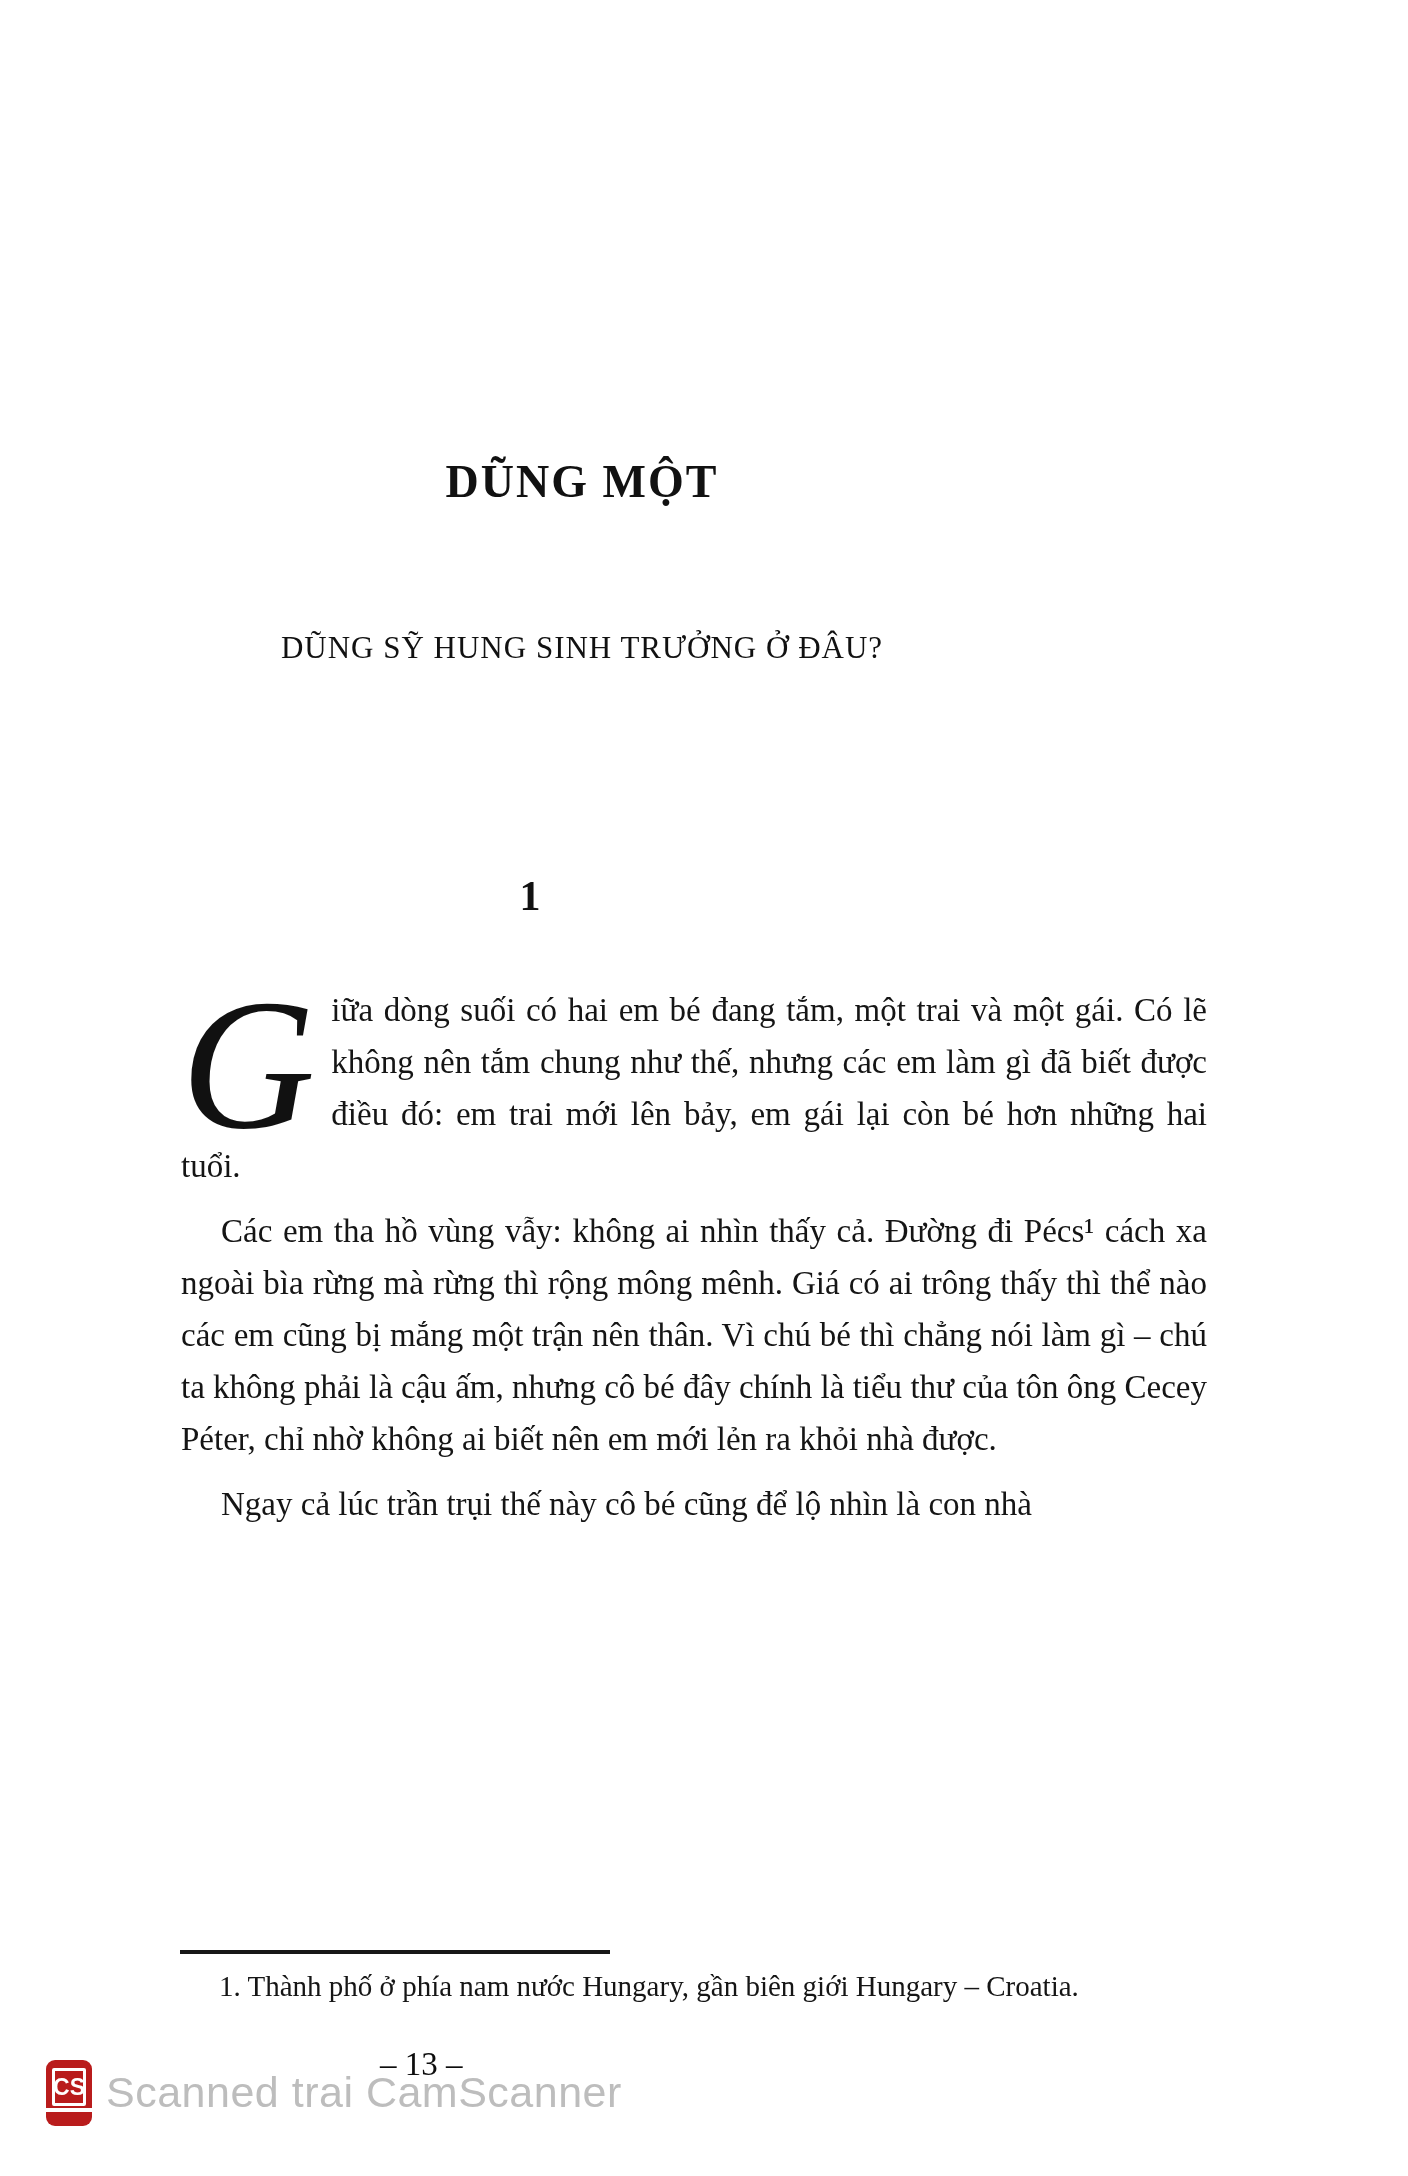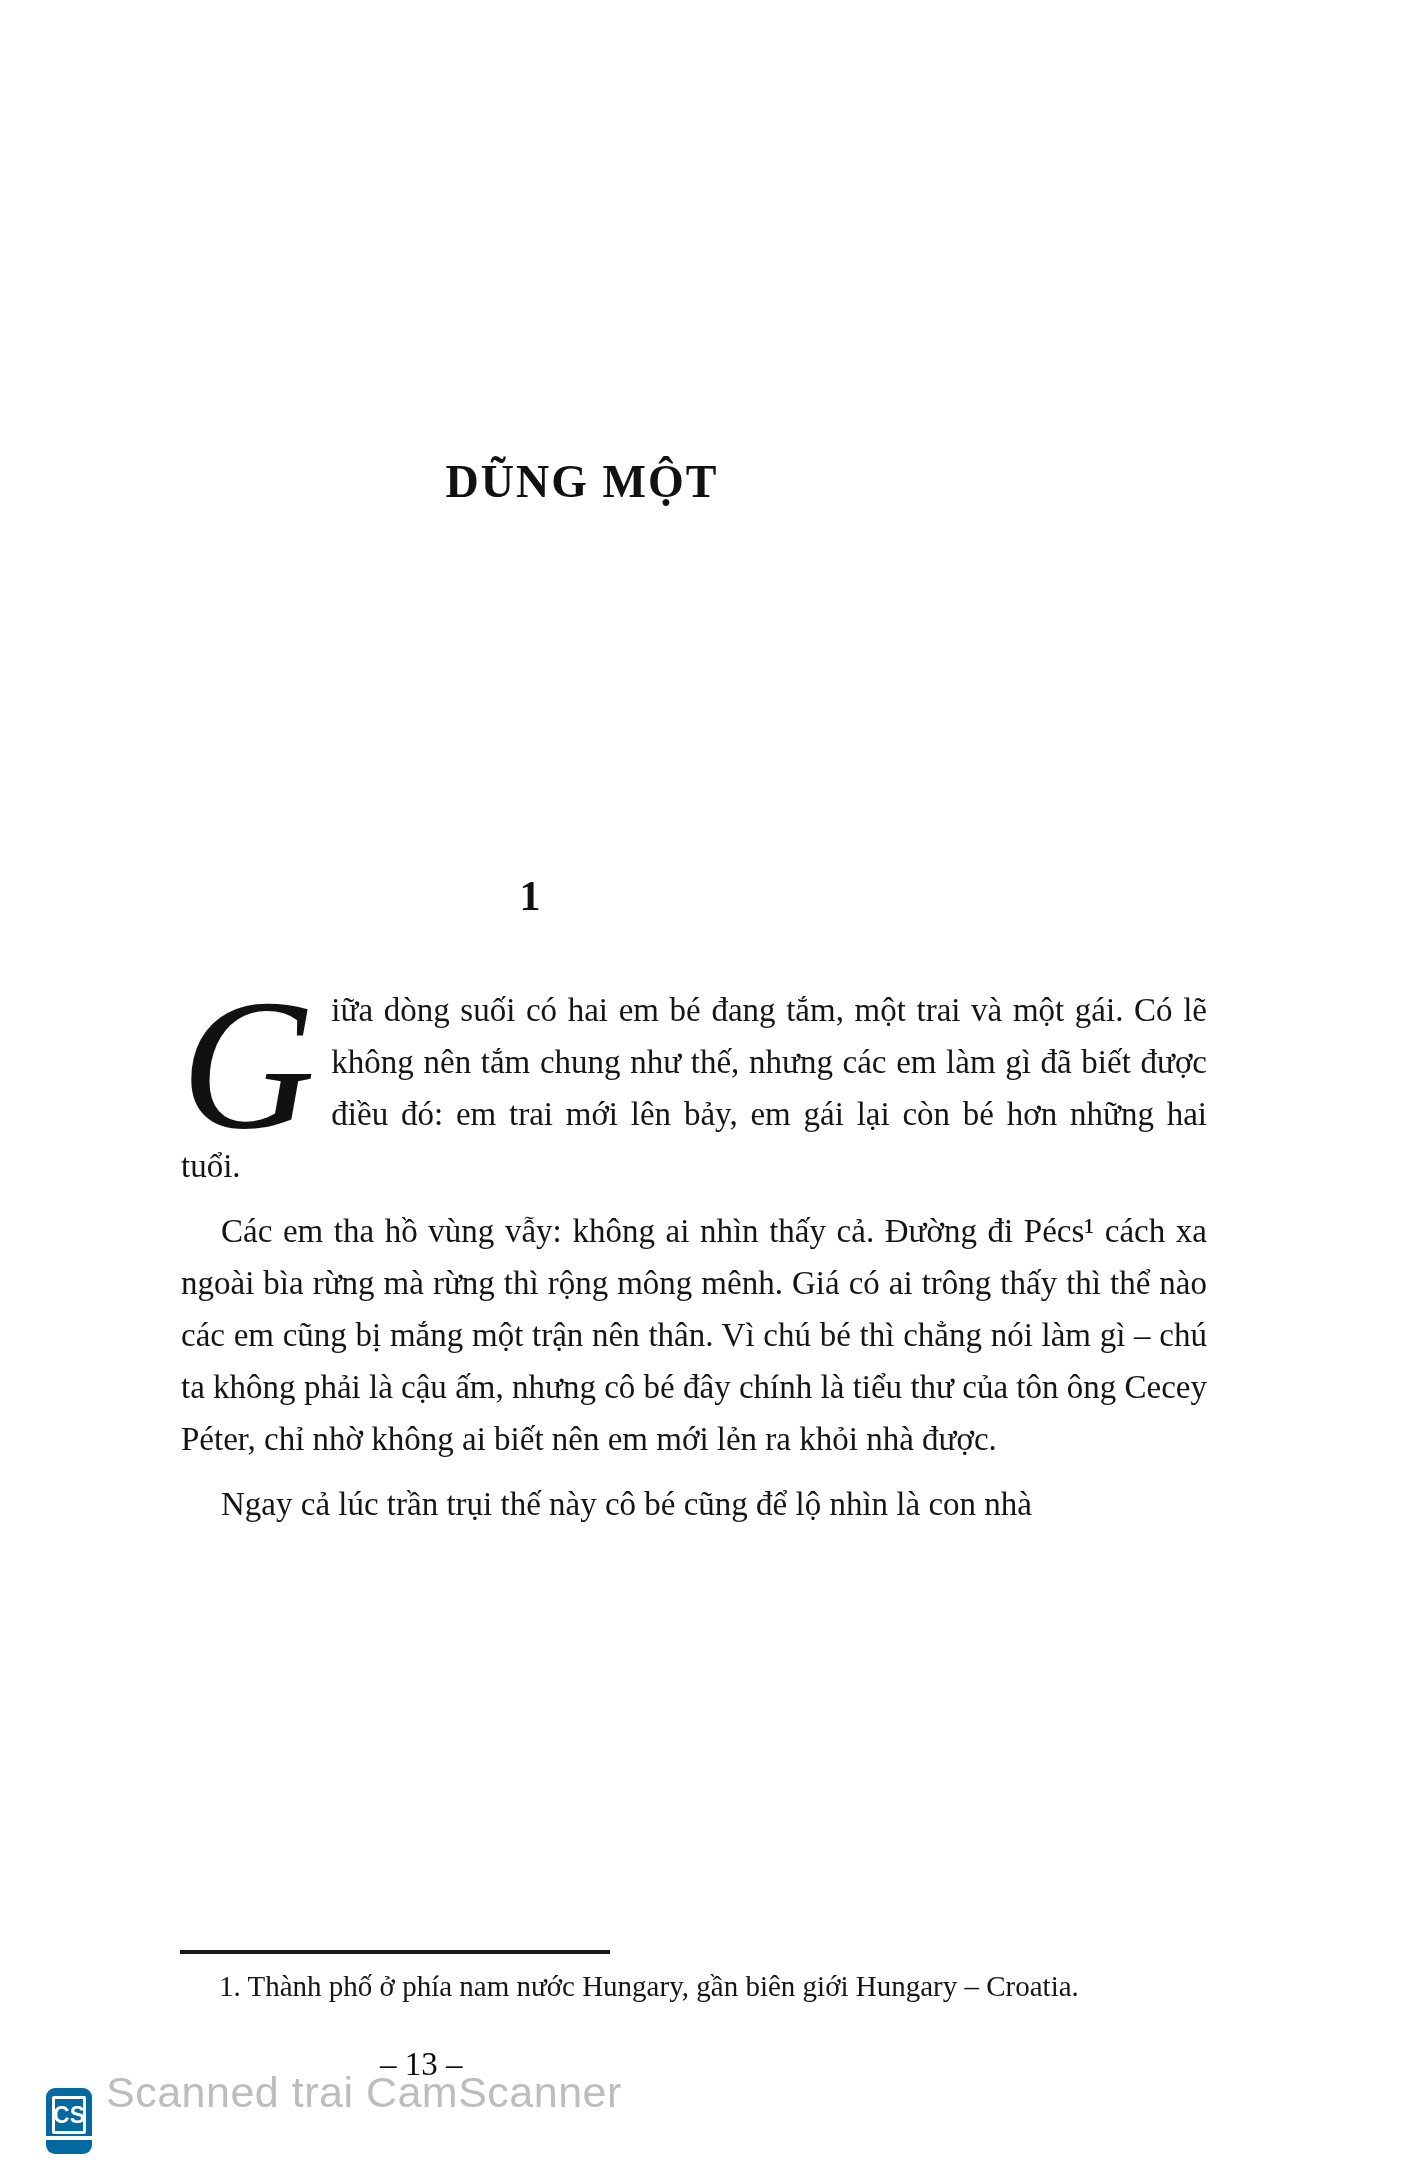--- a/index.html
+++ b/index.html
@@ -105,24 +105,23 @@
     z-index: 3;
   }
 
   
   .cs-logo {
     position: absolute;
     top: 2060px;
     left: 46px;
     width: 46px;
     height: 66px;
-    background: #0369a1;
+    background: #b91c1c;
     border-radius: 9px;
     z-index: 1;
-    margin-top: 28px;
   }
   .cs-logo .cs-box {
     position: absolute;
     top: 8px;
     left: 6px;
     right: 6px;
     height: 32px;
     border: 3px solid #ffffff;
     border-radius: 2px;
     display: flex;
@@ -155,20 +154,21 @@
     white-space: nowrap;
   }
 </style>
 </head>
 <body>
 
 <div class="page">
 
   <div class="part-title">DŨNG MỘT</div>
 
+  <div class="chapter-subtitle">DŨNG SỸ HUNG SINH TRƯỞNG Ở ĐÂU?</div>
 
   <div class="section-number">1</div>
 
   <div class="body-text">
     <p class="para">
       <span class="dropcap">G</span><span>iữa dòng suối có hai em bé đang tắm, một trai và một gái. Có lẽ không nên tắm chung như thế, nhưng các em làm gì đã biết được điều đó: em trai mới lên bảy, em gái lại còn bé hơn những hai tuổi.</span>
     </p>
     <p class="para indent">Các em tha hồ vùng vẫy: không ai nhìn thấy cả. Đường đi Pécs¹ cách xa ngoài bìa rừng mà rừng thì rộng mông mênh. Giá có ai trông thấy thì thể nào các em cũng bị mắng một trận nên thân. Vì chú bé thì chẳng nói làm gì – chú ta không phải là cậu ấm, nhưng cô bé đây chính là tiểu thư của tôn ông Cecey Péter, chỉ nhờ không ai biết nên em mới lẻn ra khỏi nhà được.</p>
     <p class="para indent">Ngay cả lúc trần trụi thế này cô bé cũng để lộ nhìn là con nhà</p>
   </div>

